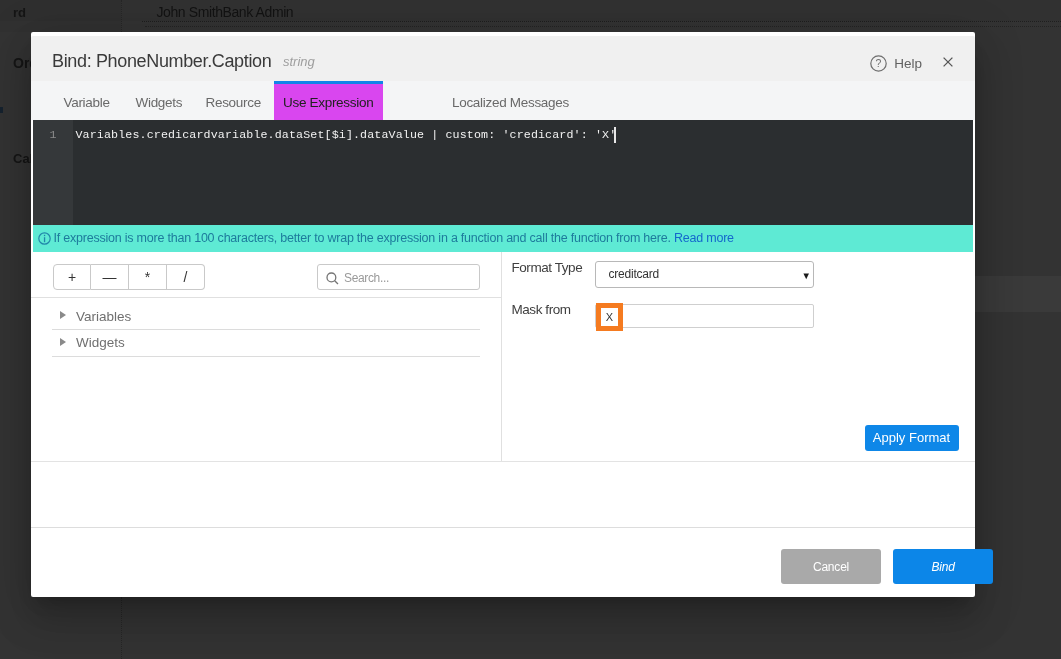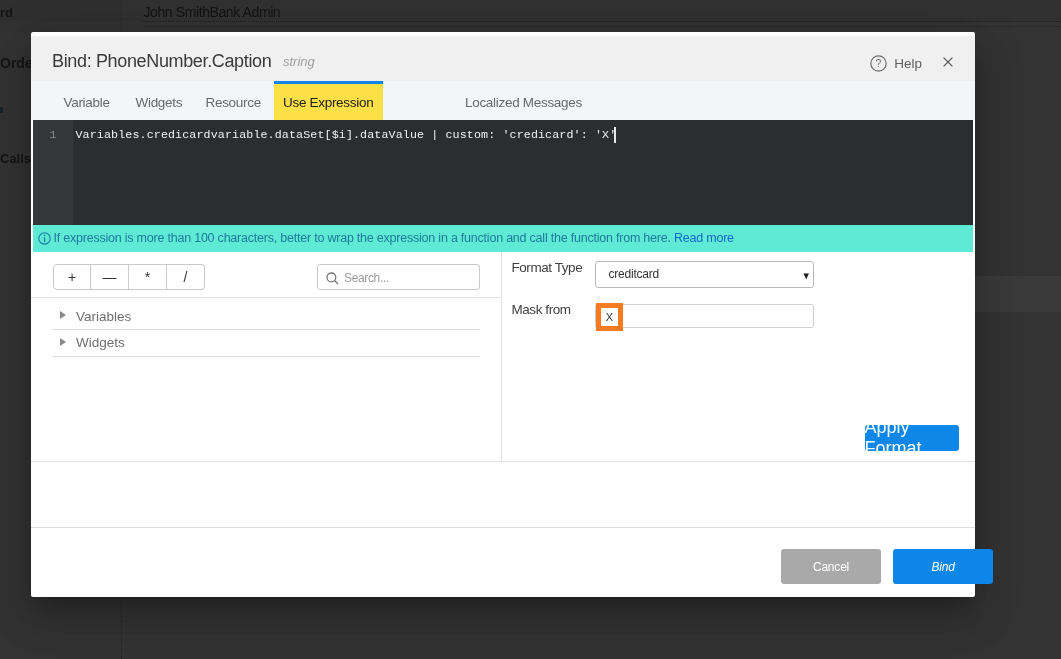--- a/index.html
+++ b/index.html
@@ -1,35 +1,35 @@
 <!DOCTYPE html>
 <html><head>
 <meta charset="utf-8">
 <style>
   * { margin:0; padding:0; box-sizing:border-box; }
   html,body { width:1061px; height:659px; overflow:hidden; }
   body { background:#333333; font-family:"Liberation Sans", sans-serif; position:relative; }
   .abs { position:absolute; }
 
   
-  .bg-text { color:#151515; position:absolute; white-space:nowrap; }
+  .bg-text { color:#151515; position:absolute; white-space:nowrap;padding-left:13px; }
   .dotline { position:absolute; border-top:1px dotted #1e1e1e; height:0; }
   .dotv { position:absolute; border-left:1px dotted #262626; width:0; }
 
   
   #modal { position:absolute; left:31px; top:32px; width:944px; height:565px;
            background:#ffffff; border-radius:2px; box-shadow:0 11px 15px -7px rgba(0,0,0,.2), 0 24px 38px 3px rgba(0,0,0,.14), 0 9px 46px 8px rgba(0,0,0,.12); }
 
   #header { position:absolute; left:0; top:4px; width:100%; height:49px; background:#f0f0f0; border-radius:2px 2px 0 0; }
   #title { position:absolute; left:21px; top:15px; font-size:18px; color:#3a3a3a; letter-spacing:-0.35px; }
   #subtitle { position:absolute; left:252px; top:18px; font-size:13px; font-style:italic; color:#9e9e9e; }
 
   #tabbar { position:absolute; left:0; top:49px; width:100%; height:39px; background:#f4f5f6; }
   .tab { position:absolute; top:14px; font-size:13.5px; color:#696969; letter-spacing:-0.3px; white-space:nowrap; }
-  #activetab { position:absolute; left:242.5px; top:0; width:109.5px; height:45px; background:#fde047; border-top:3px solid #1284e8; }
+  #activetab { position:absolute; left:242.5px; top:0; width:109.5px; height:45px; background:#d946ef; border-top:3px solid #1284e8; }
   #activetab span { position:absolute; left:9.5px; top:11px; font-size:13.5px; color:#212121; letter-spacing:-0.3px; white-space:nowrap; }
 
   #editor { position:absolute; left:2px; top:88px; width:940px; height:105px; background:#2b2e30; font-family:"Liberation Mono", monospace; font-size:11.65px; letter-spacing:0.13px; }
   #gutter { position:absolute; left:0; top:0; width:40px; height:105px; background:#35383a; color:#8b8b8b; }
   #gutter .ln { position:absolute; top:8px; width:100%; text-align:center; }
   #code { position:absolute; left:42.5px; top:8px; color:#f2f2f2; white-space:pre;text-align:right; }
   #cursor { position:absolute; left:581px; top:7px; width:2px; height:16px; background:#e8e8e8; }
 
   #infobar { position:absolute; left:2px; top:193px; width:940px; height:27px; background:#5eead4; color:#1d7b9c; font-size:12.5px; line-height:27px; letter-spacing:-0.22px; }
   #infobar svg { position:absolute; left:4.5px; top:7px; }
@@ -57,21 +57,21 @@
 
   .rlabel { position:absolute; left:480.4px; font-size:13.5px; color:#3f3f3f; letter-spacing:-0.42px; }
   #select { position:absolute; left:564.4px; top:9px; width:219px; height:26.5px; border:1px solid #b8b8b8; border-radius:3px; background:#fff; }
   #select .val { position:absolute; left:12px; top:5px; font-size:12px; color:#333; letter-spacing:-0.2px; }
   #select .arrow { position:absolute; left:205px; top:7.5px; font-size:9.5px; color:#1a1a1a; font-family:"Liberation Sans",sans-serif; }
   #maskinput { position:absolute; left:564.4px; top:52px; width:219px; height:24px; border:1px solid #cfcfcf; border-radius:2px; background:#fff; }
   #maskbox { position:absolute; left:565px; top:51px; width:27px; height:27.5px; border:5px solid #f57b20; background:#fff;
              font-size:11px; color:#333; display:flex; align-items:center; justify-content:center; }
 
   #applyfmt { position:absolute; left:833.5px; top:172.5px; width:94px; height:26.5px; background:#0e87e8; border-radius:3px;
-              color:#fff; font-size:18px; display:flex; align-items:center; justify-content:center; }
+              color:#fff; font-size:13px; display:flex; align-items:center; justify-content:center; }
 
   #hdiv1 { position:absolute; left:0; top:428.5px; width:100%; height:1px; background:#e3e3e3; }
   #hdiv2 { position:absolute; left:0; top:495px; width:100%; height:1px; background:#dddddd; }
 
   .footbtn { position:absolute; top:517px; height:35px; border-radius:3px; color:#fff; font-size:12px;
              display:flex; align-items:center; justify-content:center;margin-left:39px; }
   #cancel { letter-spacing:-0.2px; }
   #bind { letter-spacing:-0.2px; }
   #cancel { left:711px; width:100px; background:#a9a9a9; }
   #bind { left:823px; width:100px; background:#0c86e8;font-style:italic; }
@@ -112,21 +112,21 @@
       </svg>
     </div>
 
     <div id="tabbar">
       <div class="tab" style="left:32.5px;">Variable</div>
       <div class="tab" style="left:104.5px;">Widgets</div>
       <div class="tab" style="left:174.5px;">Resource</div>
       <div id="activetab">
         <span>Use Expression</span>
       </div>
-      <div class="tab" style="left:386px;padding-left:48px;">Localized Messages</div>
+      <div class="tab" style="left:373px;padding-left:48px;">Localized Messages</div>
     </div>
 
     <div id="editor">
       <div id="gutter">
         <div class="ln">1</div>
       </div>
       <div id="code">Variables.credicardvariable.dataSet[$i].dataValue | custom: 'credicard': 'X'</div>
       <div id="cursor"></div>
     </div>
 

